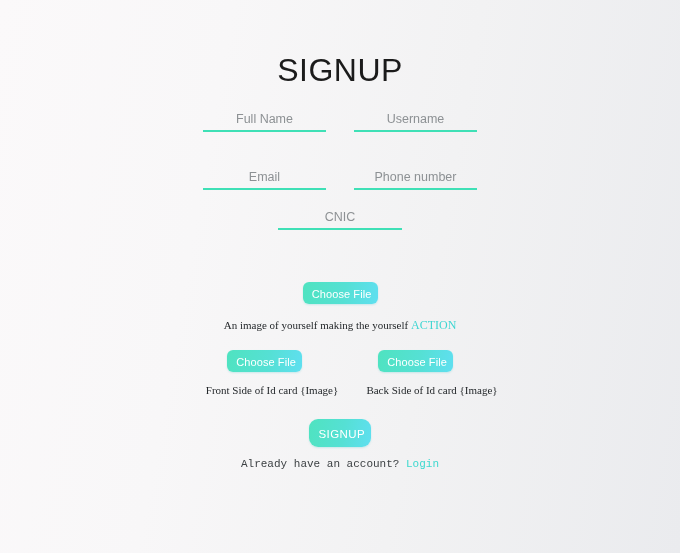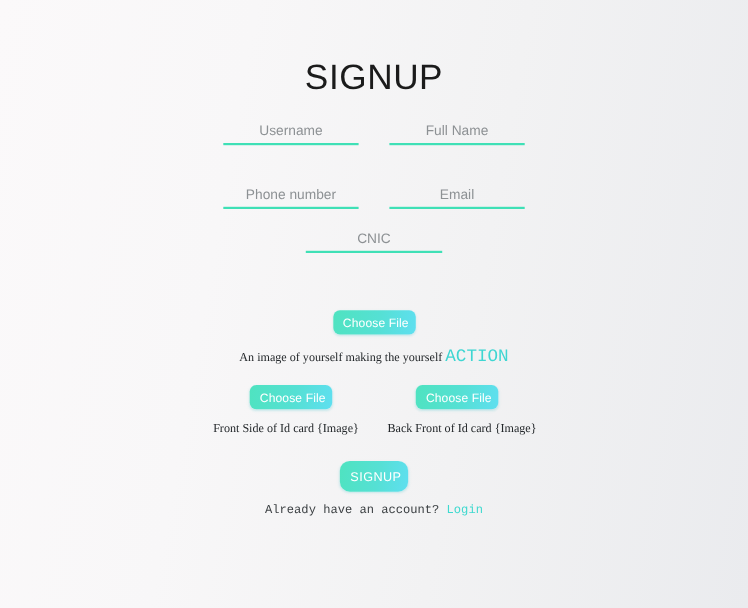--- a/index.html
+++ b/index.html
@@ -130,38 +130,38 @@
     display: flex;
     justify-content: space-between;
   }
   .file-pair-col {
     width: 123px;
     text-align: center;
   }
   .caption-pair {
     position: absolute;
     top: 383px;
-    left: 180px;
+    left: 192px;
     width: 320px;
     display: flex;
     justify-content: flex-start;
   }
   .caption-pair span { width: 160px; text-align: center; }
 
   .caption {
     font-family: "Liberation Serif", serif;
     font-size: 11px;
     color: #24282b;
     line-height: 14px;
     white-space: nowrap;
   }
   .caption .accent {
     color: #3fd6d2;
-    font-family: Liberation Mono, monospace;
-    font-size: 16px;
+    font-family: Liberation Serif, serif;
+    font-size: 12px;
   }
 
   .submit-row { top: 419px; }
 
   .login-row {
     top: 457px;
     font-family: Liberation Mono, monospace;
     font-size: 11px;
     color: #3c4043;
     line-height: 15px;
@@ -176,36 +176,36 @@
 <body>
 
 <div class="page">
 
   <div class="title">SIGNUP</div>
 
   <div class="form-grid">
 
     <div class="row">
       <div class="field">
+        <input type="text" placeholder="Full Name" style="">
+      </div>
+      <div class="field">
         <input type="text" placeholder="Username" style="">
       </div>
-      <div class="field">
-        <input type="text" placeholder="Full Name" style="">
-      </div>
     </div>
 
     <div class="row">
     </div>
 
     <div class="row">
       <div class="field">
+        <input type="text" placeholder="Email" style="">
+      </div>
+      <div class="field">
         <input type="text" placeholder="Phone number" style="">
-      </div>
-      <div class="field">
-        <input type="text" placeholder="Email" style="">
       </div>
     </div>
 
     <div class="cnic-wrap">
       <div class="field">
         <input type="text" placeholder="CNIC" style="">
       </div>
     </div>
 
   </div>
@@ -222,21 +222,21 @@
     <div class="file-pair-col">
       <button class="btn btn-file">Choose File</button>
     </div>
     <div class="file-pair-col">
       <button class="btn btn-file">Choose File</button>
     </div>
   </div>
 
   <div class="caption-pair">
     <span class="caption">Front Side of Id card {Image}</span>
-    <span class="caption">Back Front of Id card {Image}</span>
+    <span class="caption">Back Side of Id card {Image}</span>
   </div>
 
   <div class="center-row submit-row">
     <button class="btn btn-submit">SIGNUP</button>
   </div>
 
   <div class="center-row login-row">
     <span>Already have an account? </span><a href="#">Login</a>
   </div>
 

